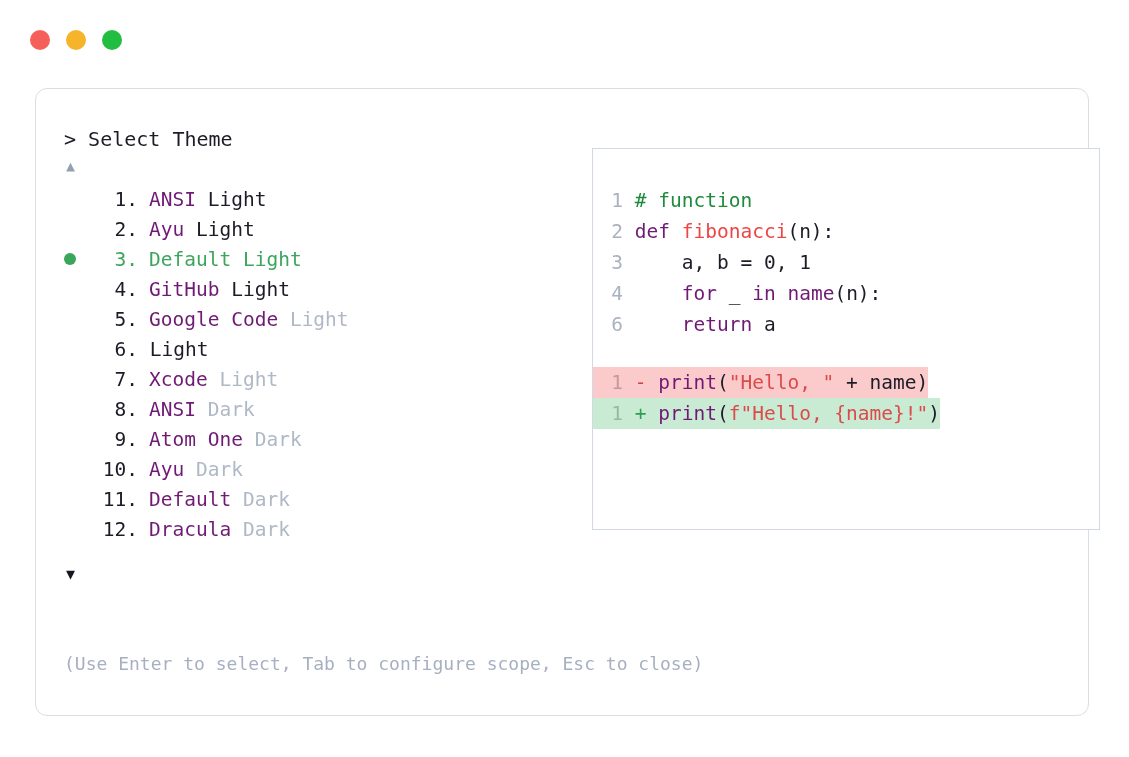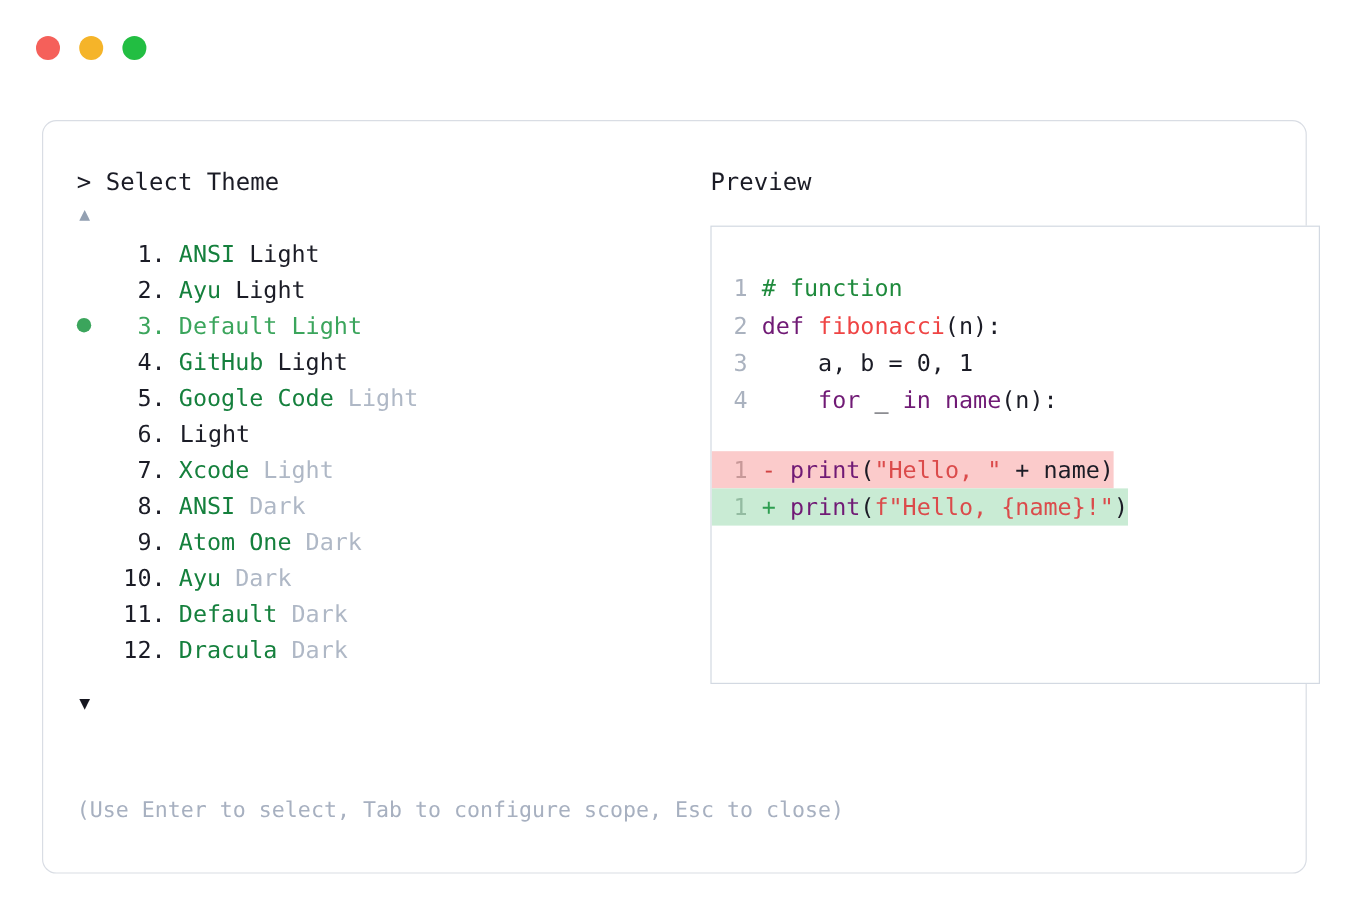--- a/index.html
+++ b/index.html
@@ -24,21 +24,21 @@
     height: 20px;
   }
   .dot { width: 20px; height: 20px; border-radius: 50%; }
   .dot-red    { background: #F5605A; }
   .dot-yellow { background: #F5B429; }
   .dot-green  { background: #22BE42; }
 
   
   #card {
     position: absolute;
-    left: 35px; top: 100px;
+    left: 35px; top: 88px;
     width: 1054px; height: 628px;
     background: #ffffff;
     border: 1px solid #D9DDE4;
     border-radius: 12px;
   }
 
   #card-inner {
     position: absolute;
     left: 0; top: 0; right: 0; bottom: 0;
     padding: 36px 28px 24px 28px;
@@ -91,21 +91,21 @@
     border-radius: 50%;
     background: #3BA55C;
     position: relative;
     top: -1px;
   }
   .num-cell {
     width: 44px; flex: 0 0 44px;
     text-align: right;
     color: #1B1C26;
   }
-  .name-cell { padding-left: 11px; color: #15803d; }
+  .name-cell { padding-left: 11px; color: #701a75; }
   .theme-item.selected .num-cell,
   .theme-item.selected .name-cell,
   .theme-item.selected .suffix { color: #3BA55C; }
   .suffix-dark  { color: #1B1C26; }
   .suffix-muted { color: #AFB8C6; }
 
   
   #right-col { flex: 1 1 auto; padding-left: 58px; }
   .preview-title {
     font-size: 20px;
@@ -199,27 +199,27 @@
               <li class="theme-item"><span class="bullet-cell"></span><span class="num-cell">9.</span><span class="name-cell">Atom One</span><span> </span><span class="suffix suffix-muted">Dark</span></li>
               <li class="theme-item"><span class="bullet-cell"></span><span class="num-cell">10.</span><span class="name-cell">Ayu</span><span> </span><span class="suffix suffix-muted">Dark</span></li>
               <li class="theme-item"><span class="bullet-cell"></span><span class="num-cell">11.</span><span class="name-cell">Default</span><span> </span><span class="suffix suffix-muted">Dark</span></li>
               <li class="theme-item"><span class="bullet-cell"></span><span class="num-cell">12.</span><span class="name-cell">Dracula</span><span> </span><span class="suffix suffix-muted">Dark</span></li>
             </ul>
 
           <div class="arrow-row"><span class="arrow-down">▼</span></div>
         </div>
 
         <div id="right-col">
-          <div class="preview-title">Preview</div>
           <div id="preview-box">
             <div id="code-block">
                 <div class="code-line"><span class="ln">1</span><span> </span><span class="tok-comment"># function</span></div>
                 <div class="code-line"><span class="ln">2</span><span> </span><span class="tok-kw">def </span><span class="tok-fn">fibonacci</span><span class="tok-plain">(n):</span></div>
                 <div class="code-line"><span class="ln">3</span><span> </span><span class="tok-plain">    a, b = </span><span class="tok-num">0</span><span class="tok-plain">, </span><span class="tok-num">1</span></div>
                 <div class="code-line"><span class="ln">4</span><span> </span><span class="tok-plain">    </span><span class="tok-kw">for</span><span class="tok-plain"> _ </span><span class="tok-kw">in</span><span class="tok-plain"> </span><span class="tok-kw">name</span><span class="tok-plain">(n):</span></div>
+                <div class="code-line"><span class="ln">6</span><span> </span><span class="tok-plain">    </span><span class="tok-kw">return</span><span class="tok-plain"> a</span></div>
               </div>
             <div class="gap-line"></div>
             <div id="diff-block">
                 <div class="code-line diff-line diff-del"><span class="hl"><span class="ln">1</span><span> </span><span class="sign-del">-</span><span> </span><span class="tok-kw">print</span><span class="tok-plain">(</span><span class="tok-str">"Hello, "</span><span class="tok-plain"> + name)</span></span></div>
                 <div class="code-line diff-line diff-add"><span class="hl"><span class="ln">1</span><span> </span><span class="sign-add">+</span><span> </span><span class="tok-kw">print</span><span class="tok-plain">(</span><span class="tok-str">f"Hello, {name}!"</span><span class="tok-plain">)</span></span></div>
               </div>
           </div>
         </div>
 
       </div>

